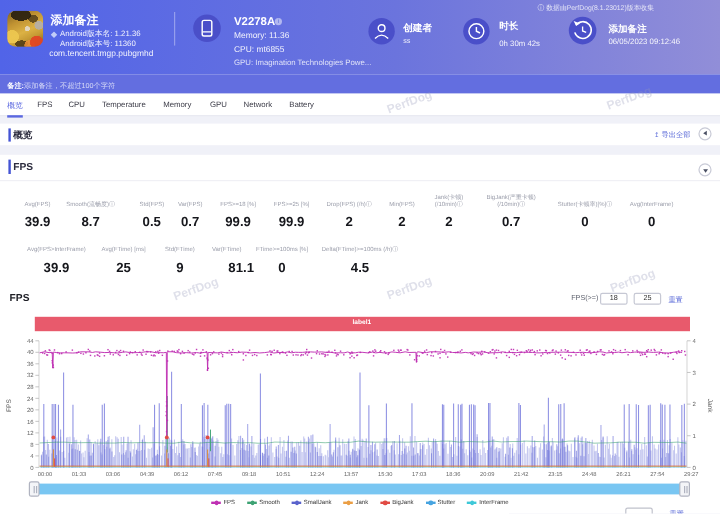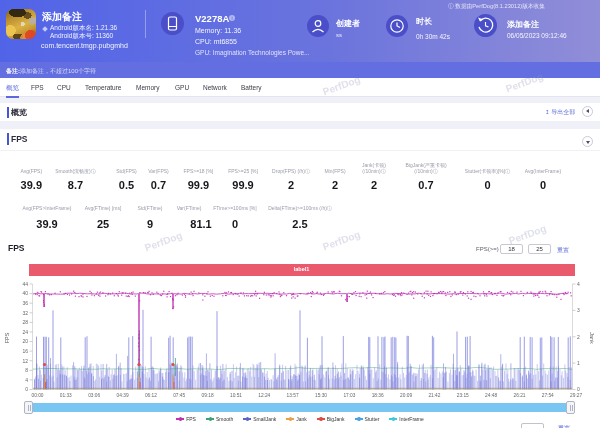--- a/index.html
+++ b/index.html
@@ -180,21 +180,21 @@
 <div class="sval" style="left:-8px;top:218px;width:110px">39.9</div>
 <div class="slab" style="left:48px;top:205px;width:110px">Avg(FTime) [ms]</div>
 <div class="sval" style="left:48px;top:218px;width:110px">25</div>
 <div class="slab" style="left:95px;top:205px;width:110px">Std(FTime)</div>
 <div class="sval" style="left:95px;top:218px;width:110px">9</div>
 <div class="slab" style="left:134px;top:205px;width:110px">Var(FTime)</div>
 <div class="sval" style="left:146px;top:218px;width:110px">81.1</div>
 <div class="slab" style="left:180px;top:205px;width:110px">FTime&gt;=100ms [%]</div>
 <div class="sval" style="left:180px;top:218px;width:110px">0</div>
 <div class="slab" style="left:245px;top:205px;width:110px">Delta(FTime)&gt;=100ms (/h)ⓘ</div>
-<div class="sval" style="left:245px;top:218px;width:110px">2.5</div>
+<div class="sval" style="left:245px;top:218px;width:110px">4.5</div>
 <div class="fpslab">FPS</div>
 <span class="fctrl" style="left:476px">FPS(&gt;=)</span>
 <span class="fbox" style="left:500px">18</span>
 <span class="fbox" style="left:528px">25</span>
 <span class="fctrl blue" style="left:557px">重置</span>
 <div class="banner">label1</div>
 <svg class="abs" style="left:0;top:278px" width="600" height="125" viewBox="0 0 600 125">
 <line x1="32.5" y1="6.0" x2="32.5" y2="111.5" stroke="#ccc" stroke-width="0.7"></line>
 <line x1="572.5" y1="6.0" x2="572.5" y2="111.5" stroke="#ccc" stroke-width="0.7"></line>
 <line x1="29.5" y1="6.0" x2="32.5" y2="6.0" stroke="#bbb" stroke-width="0.7"></line>

